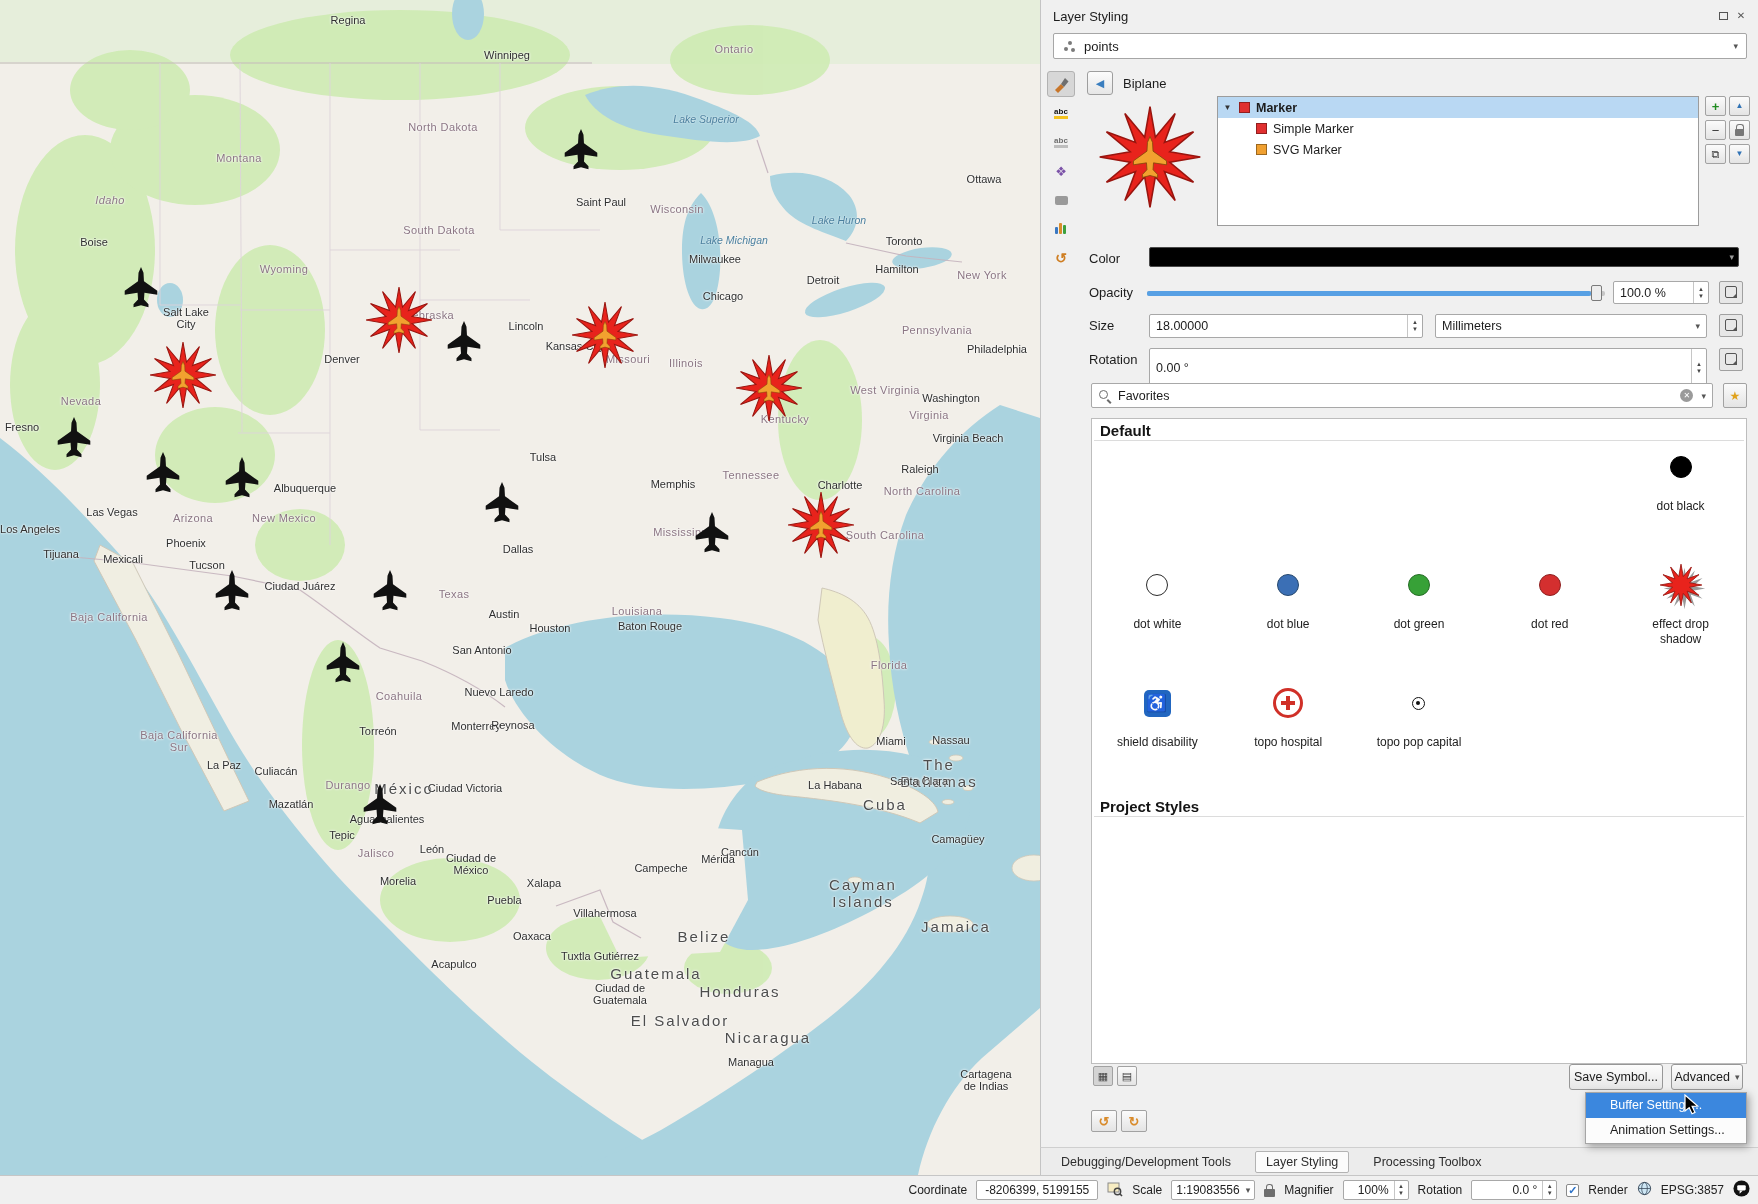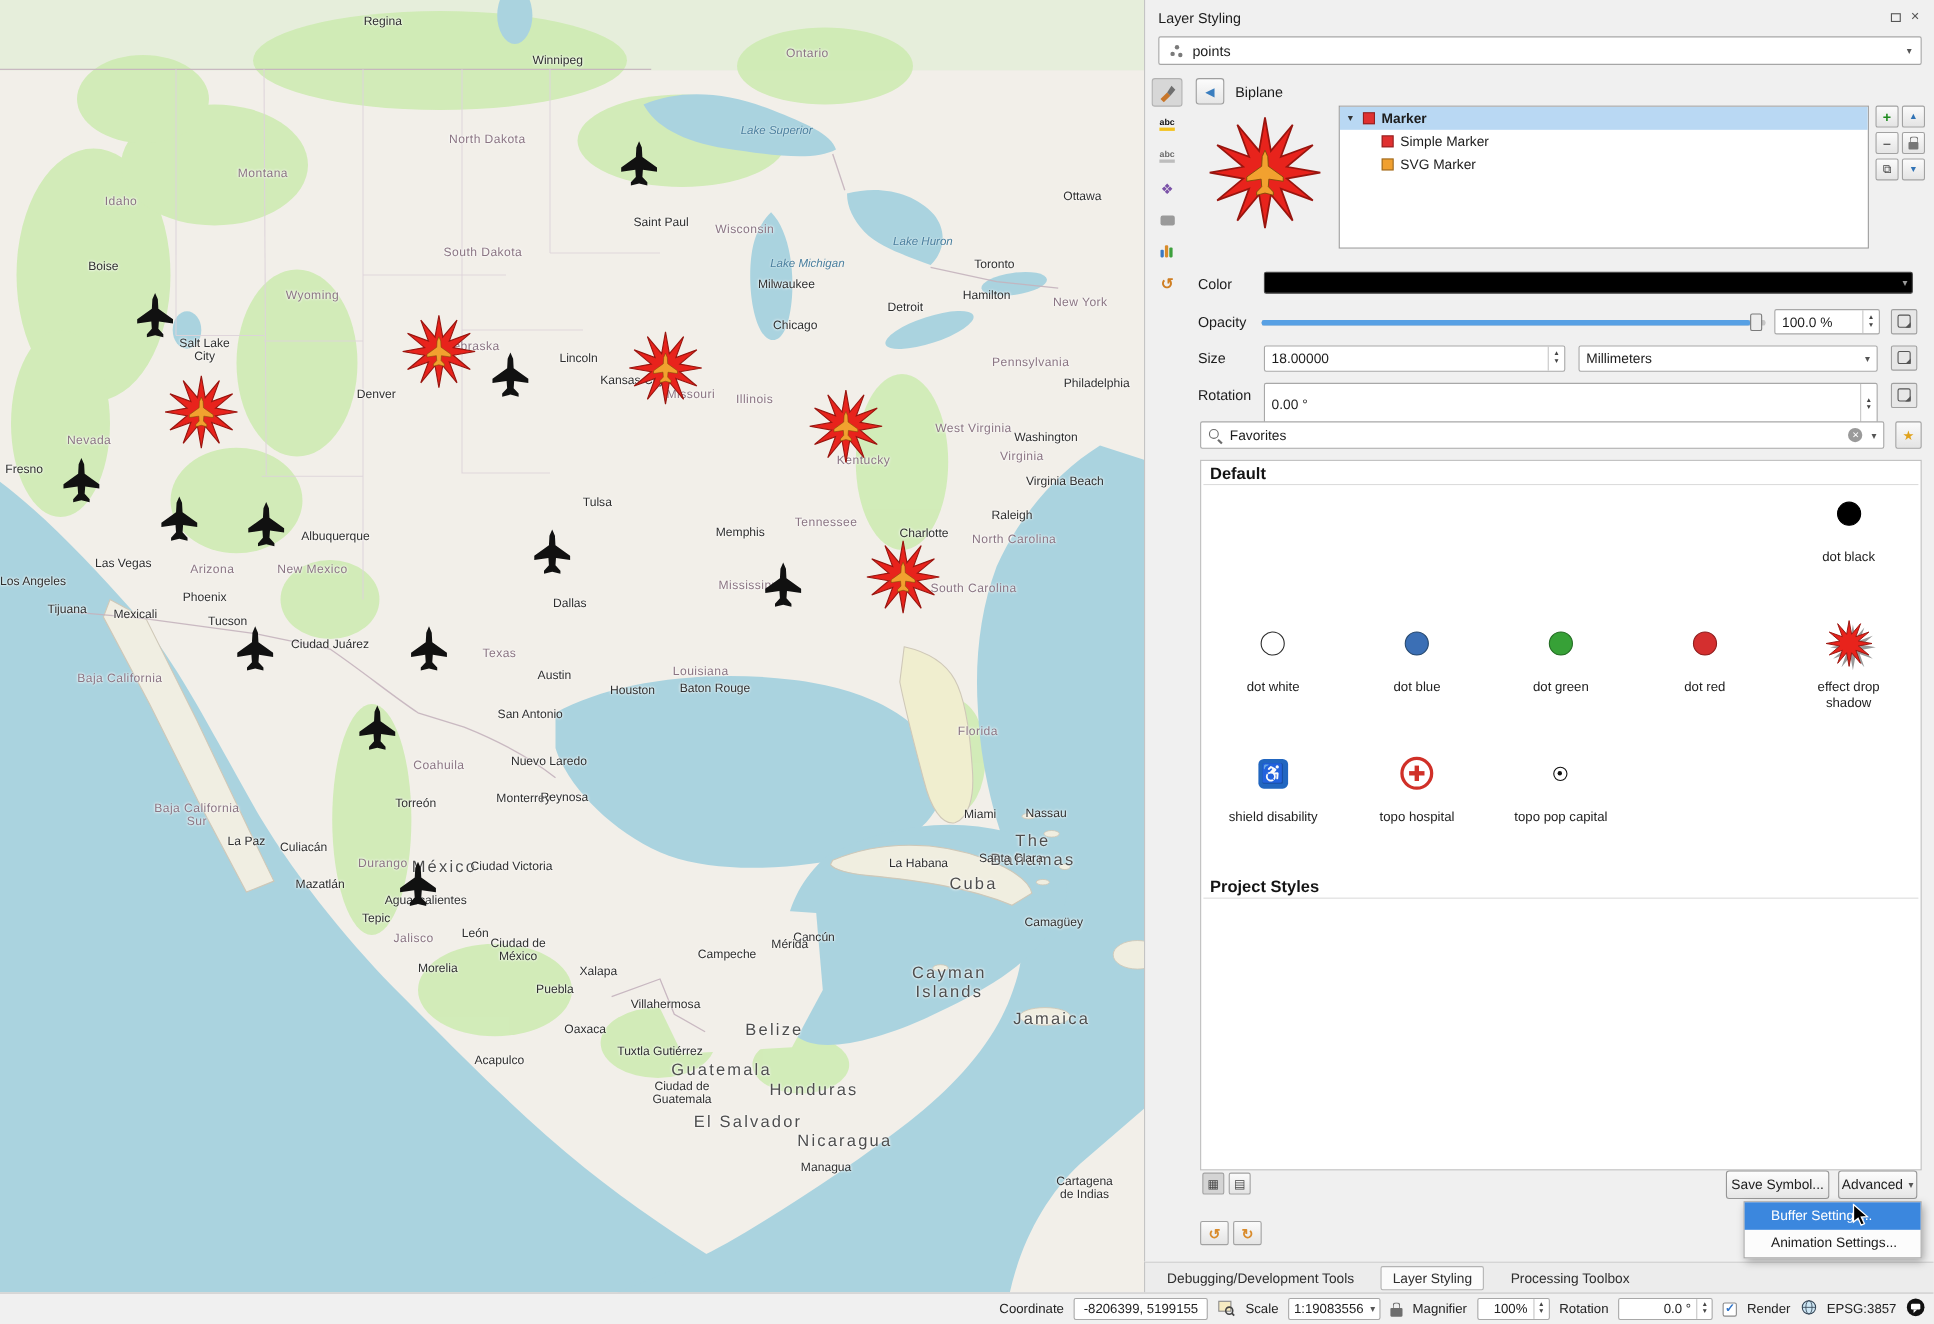--- a/index.html
+++ b/index.html
@@ -208,21 +208,21 @@
       </g>
     </svg>
     <div id="map-labels">
         <div class="mlabel city" style="left: 348px; top: 20px;">Regina</div>
         <div class="mlabel city" style="left: 507px; top: 55px;">Winnipeg</div>
         <div class="mlabel region" style="left: 734px; top: 49px;">Ontario</div>
         <div class="mlabel city" style="left: 984px; top: 179px;">Ottawa</div>
         <div class="mlabel water" style="left: 706px; top: 119px;">Lake Superior</div>
         <div class="mlabel region" style="left: 443px; top: 127px;">North Dakota</div>
         <div class="mlabel region" style="left: 239px; top: 158px;">Montana</div>
-        <div class="mlabel region" style="left: 110px; top: 183px;">Idaho</div>
+        <div class="mlabel region" style="left: 110px; top: 200px; font-style: italic;">Idaho</div>
         <div class="mlabel city" style="left: 601px; top: 202px;">Saint Paul</div>
         <div class="mlabel region" style="left: 677px; top: 209px;">Wisconsin</div>
         <div class="mlabel region" style="left: 439px; top: 230px;">South Dakota</div>
         <div class="mlabel water" style="left: 734px; top: 240px;">Lake Michigan</div>
         <div class="mlabel water" style="left: 839px; top: 220px;">Lake Huron</div>
         <div class="mlabel city" style="left: 904px; top: 241px;">Toronto</div>
         <div class="mlabel city" style="left: 94px; top: 242px;">Boise</div>
         <div class="mlabel city" style="left: 715px; top: 259px;">Milwaukee</div>
         <div class="mlabel city" style="left: 897px; top: 269px;">Hamilton</div>
         <div class="mlabel region" style="left: 284px; top: 269px;">Wyoming</div>
@@ -260,21 +260,21 @@
         <div class="mlabel city" style="left: 186px; top: 543px;">Phoenix</div>
         <div class="mlabel region" style="left: 885px; top: 535px;">South Carolina</div>
         <div class="mlabel region" style="left: 682px; top: 532px;">Mississippi</div>
         <div class="mlabel city" style="left: 518px; top: 549px;">Dallas</div>
         <div class="mlabel city" style="left: 61px; top: 554px;">Tijuana</div>
         <div class="mlabel city" style="left: 123px; top: 559px;">Mexicali</div>
         <div class="mlabel city" style="left: 207px; top: 565px;">Tucson</div>
         <div class="mlabel city" style="left: 300px; top: 586px;">Ciudad Juárez</div>
         <div class="mlabel region" style="left: 454px; top: 594px;">Texas</div>
         <div class="mlabel city" style="left: 504px; top: 614px;">Austin</div>
-        <div class="mlabel city" style="left: 550px; top: 628px; margin-left: 25px;">Houston</div>
+        <div class="mlabel city" style="left: 550px; top: 628px;">Houston</div>
         <div class="mlabel city" style="left: 650px; top: 626px;">Baton Rouge</div>
         <div class="mlabel region" style="left: 637px; top: 611px;">Louisiana</div>
         <div class="mlabel region" style="left: 109px; top: 617px;">Baja California</div>
         <div class="mlabel region" style="left: 889px; top: 665px;">Florida</div>
         <div class="mlabel city" style="left: 482px; top: 650px;">San Antonio</div>
         <div class="mlabel city" style="left: 499px; top: 692px;">Nuevo Laredo</div>
         <div class="mlabel region" style="left: 399px; top: 696px;">Coahuila</div>
         <div class="mlabel city" style="left: 476px; top: 726px;">Monterrey</div>
         <div class="mlabel city" style="left: 513px; top: 725px;">Reynosa</div>
         <div class="mlabel city" style="left: 378px; top: 731px;">Torreón</div>

